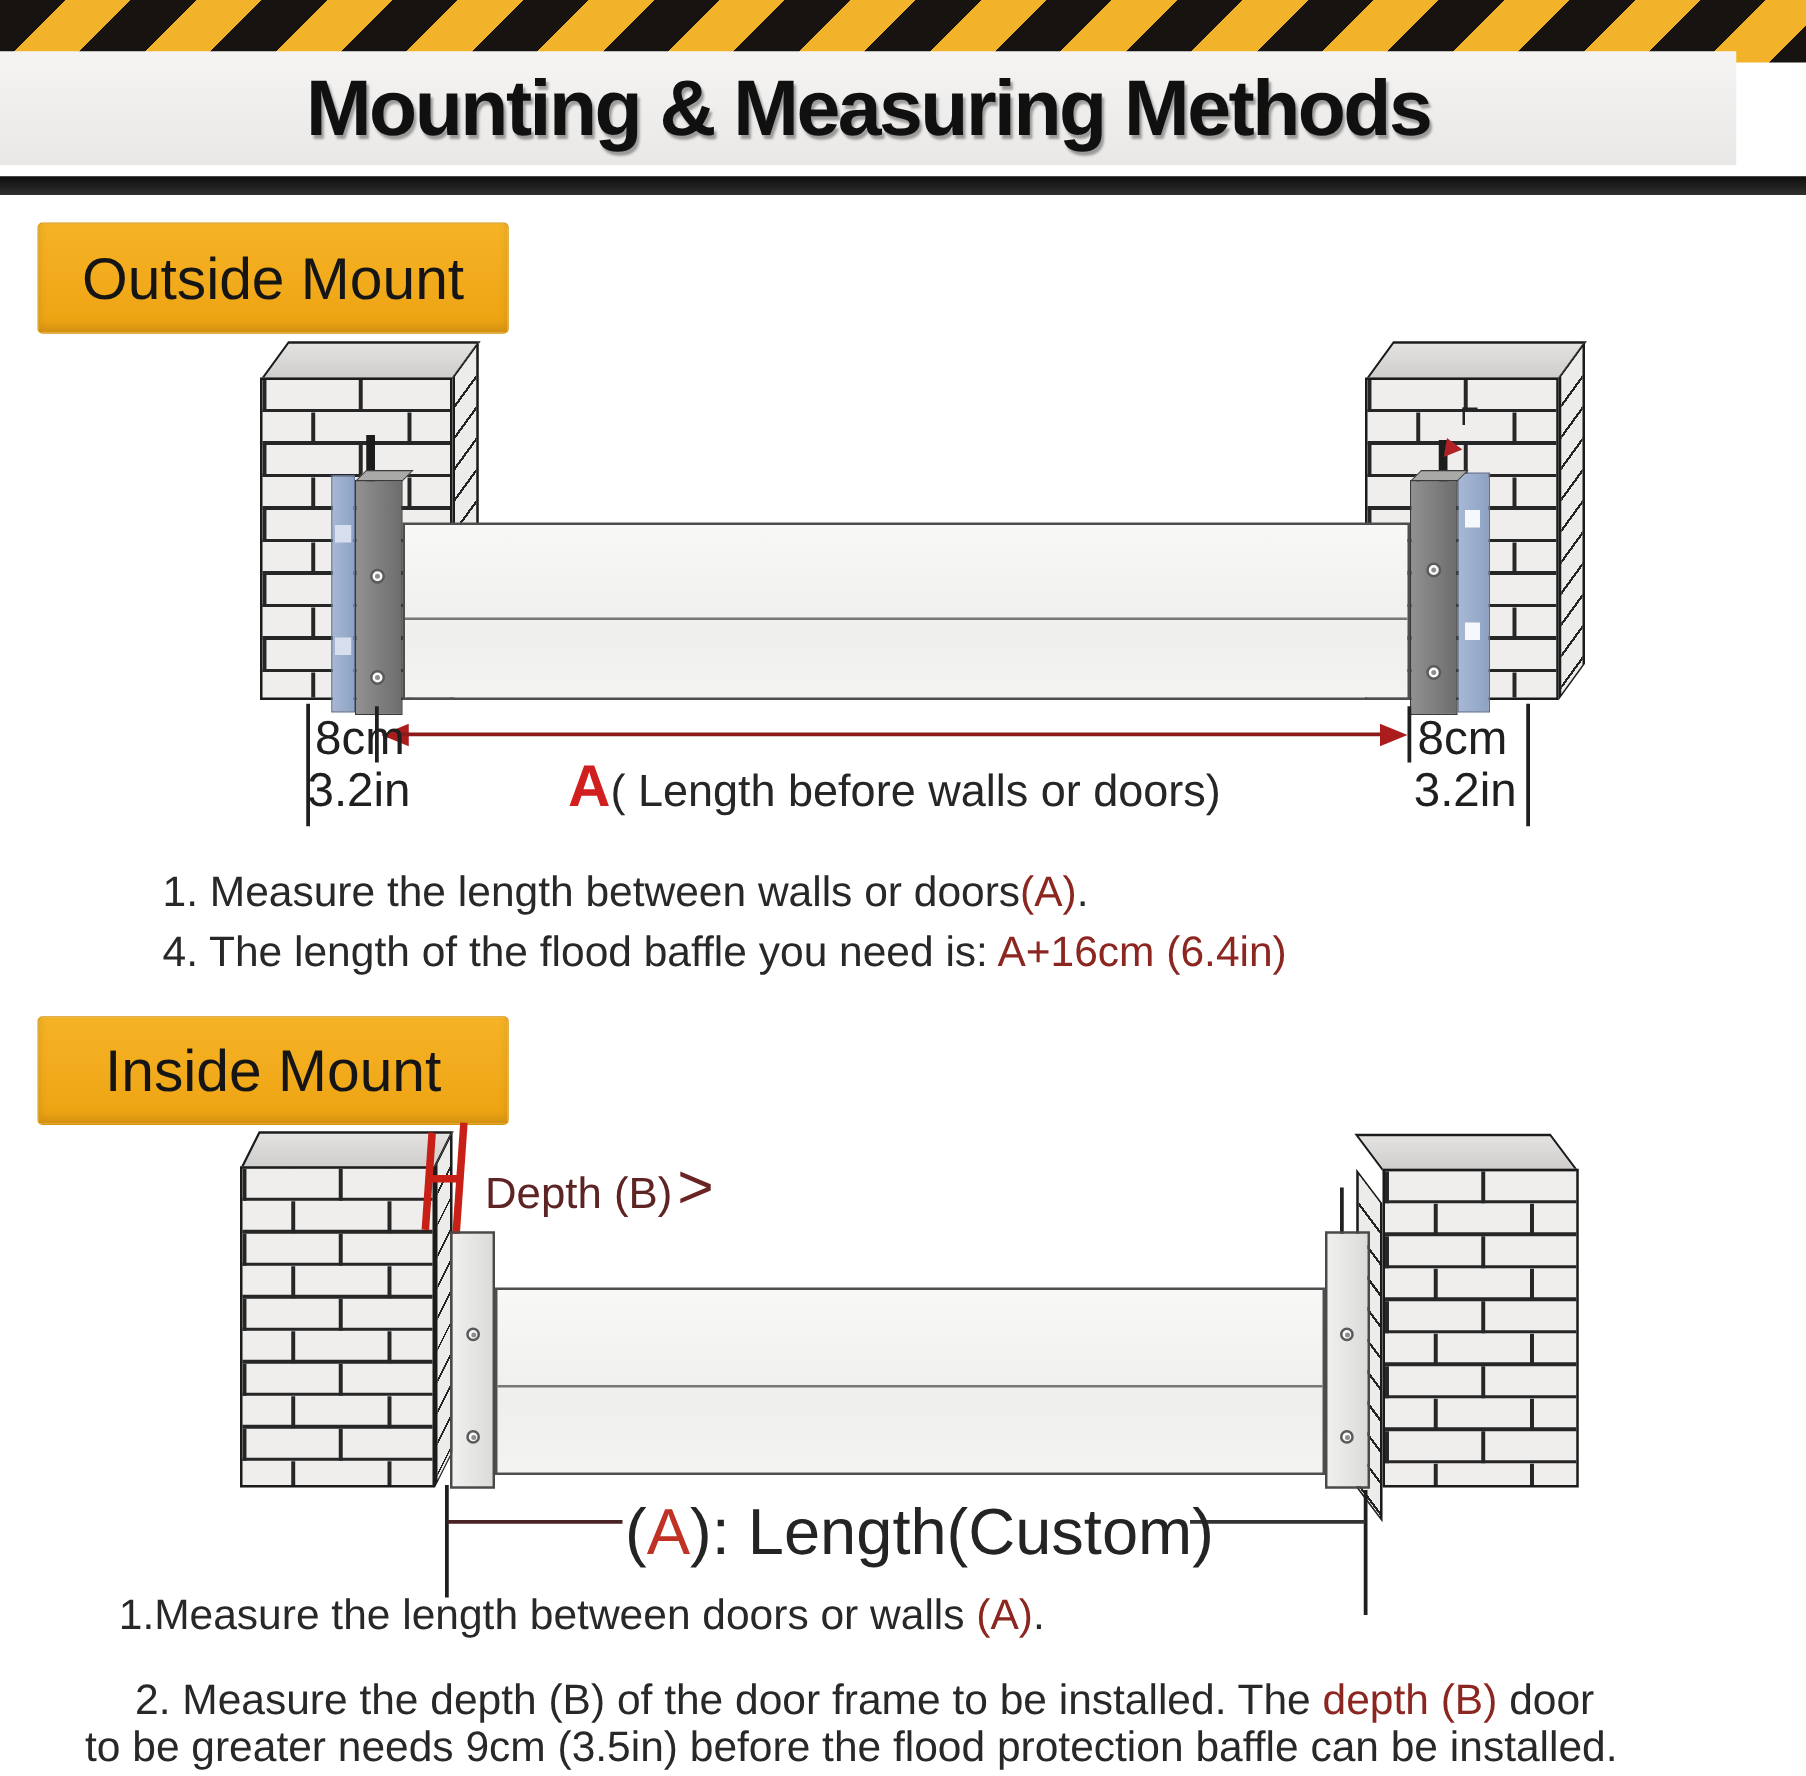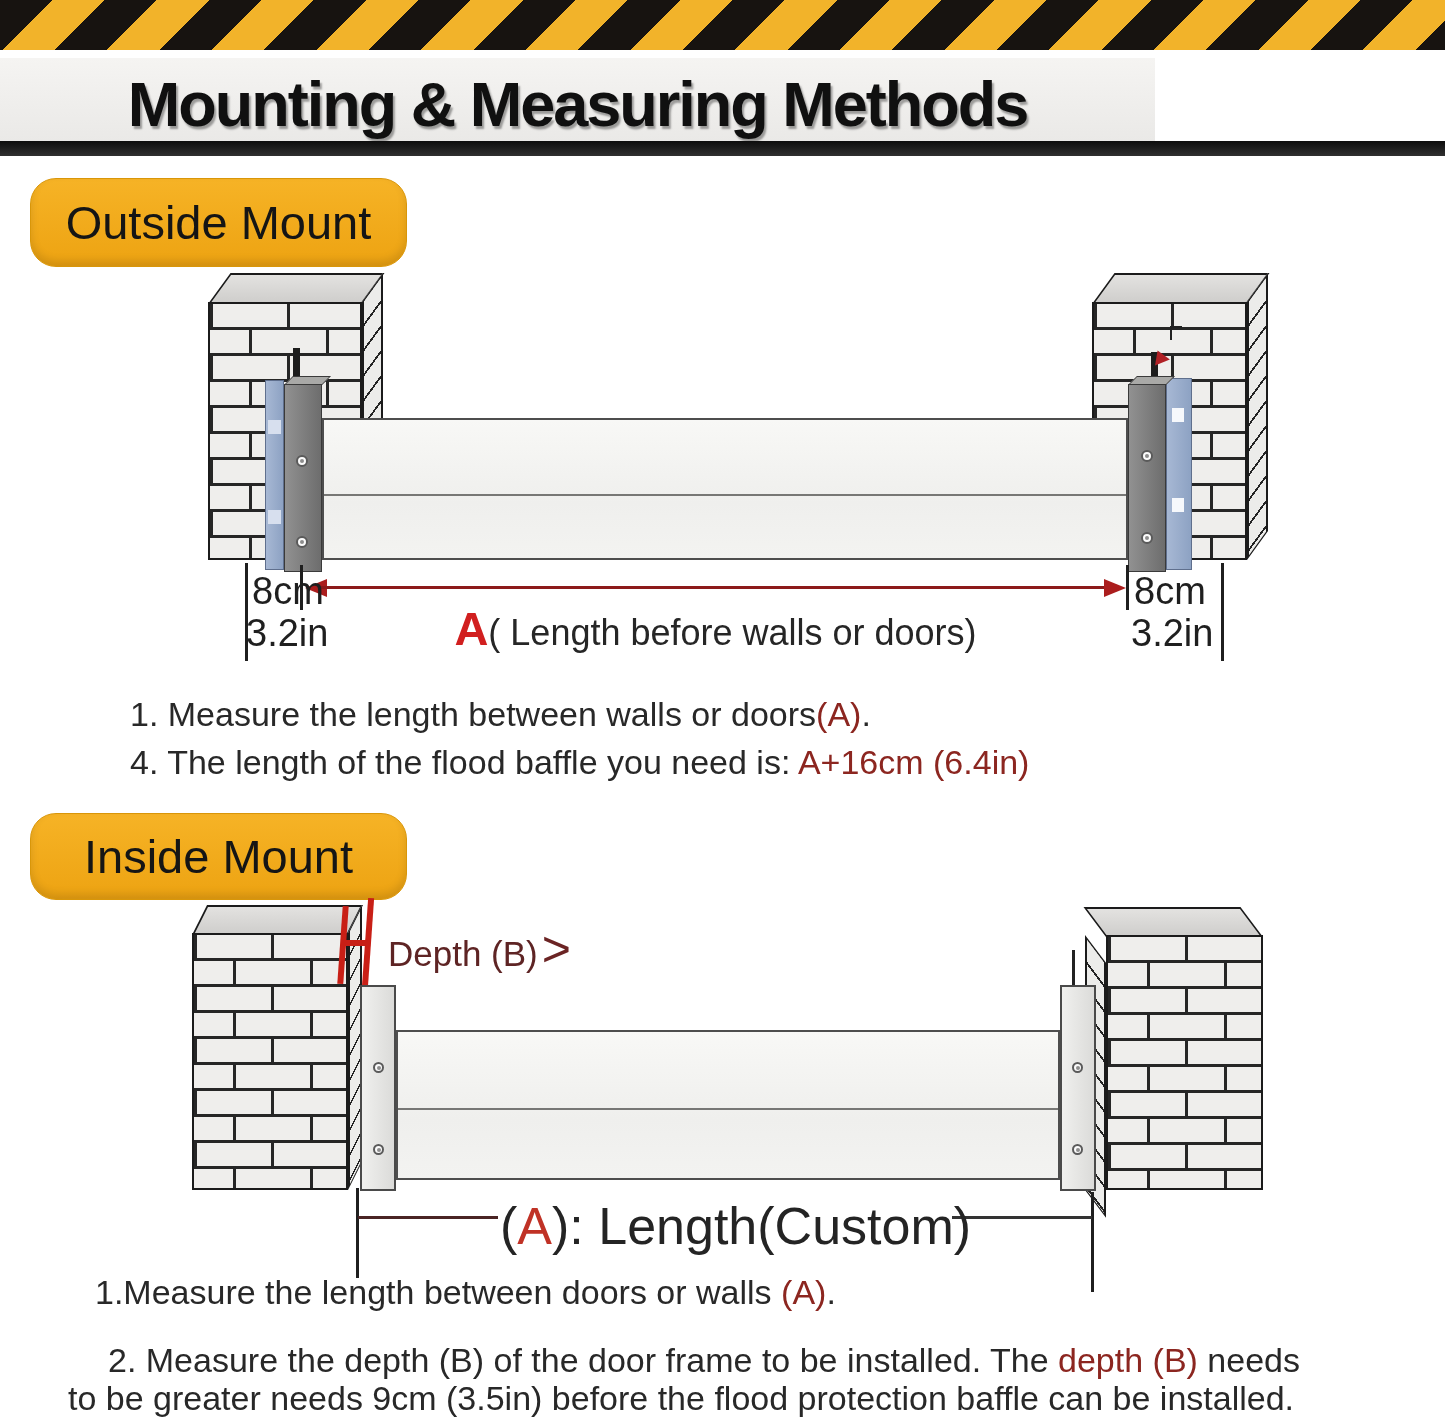--- a/index.html
+++ b/index.html
@@ -4,31 +4,31 @@
 <style>
   html,body{margin:0;padding:0;background:#fff}
   *{box-sizing:border-box}
   .page{position:relative;width:1445px;height:1421px;background:#ffffff;
         font-family:"Liberation Sans",sans-serif;overflow:hidden}
   .abs{position:absolute}
 
   
   .hazard{left:0;top:0;width:1445px;height:50px;
           background:repeating-linear-gradient(135deg,#171310 0 37px,#f2b32a 37px 74px)}
-  .titleband{left:0;top:58px;width:1155px;height:91px;
+  .titleband{left:0;top:41px;width:1389px;height:91px;
              background:linear-gradient(180deg,#f5f4f2,#e9e8e6);
              display:flex;align-items:center;justify-content:center}
   .title{margin:0;font-size:63px;font-weight:700;letter-spacing:-2px;color:#101010;
          text-shadow:2px 3px 2px rgba(0,0,0,.35)}
   .hdrbar{left:0;top:141px;width:1445px;height:15px;
           background:linear-gradient(180deg,#0d0d0d,#303030)}
 
   
   .badge{background:linear-gradient(180deg,#f6b326,#eda312);border:1px solid #d99609;
-         border-radius:26px;display:flex;align-items:center;justify-content:center;
+         border-radius:4px;display:flex;align-items:center;justify-content:center;
          font-size:47px;color:#151515;box-shadow:inset 0 -5px 8px rgba(0,0,0,.12)}
 
   
   .bricks{background-color:#efeeec;
     background-image:
       conic-gradient(from 270deg at 3px 26px,#262626 0 90deg,rgba(0,0,0,0) 90deg 360deg),
       conic-gradient(from 270deg at 3px 26px,#262626 0 90deg,rgba(0,0,0,0) 90deg 360deg),
       repeating-linear-gradient(180deg,rgba(0,0,0,0) 0 23px,#262626 23px 26px);
     background-size:77px 52px,77px 52px,100% 52px;
     background-position:0 0,39px 26px,0 0;
@@ -199,19 +199,19 @@
   <div class="abs" style="left:358px;top:1216px;width:140px;height:3px;background:#4a2424"></div>
   <div class="abs" style="left:952px;top:1216px;width:140px;height:3px;background:#333"></div>
   <div class="abs lentxt" style="left:500px;top:1196px;width:452px;text-align:center">
     <span>(</span><span class="lenA">A</span><span>): Length(Custom)</span>
   </div>
 
   <div class="abs ins" style="left:95px;top:1274px">
     <span>1.Measure the length between doors or walls </span><span class="hl">(A)</span><span>.</span>
   </div>
   <div class="abs ins" style="left:108px;top:1342px">
-    <span>2. Measure the depth (B) of the door frame to be installed. The </span><span class="hl">depth (B)</span><span> needs</span>
+    <span>2. Measure the depth (B) of the door frame to be installed. The </span><span class="hl">depth (B)</span><span> door</span>
   </div>
   <div class="abs ins" style="left:68px;top:1380px">
     <span>to be greater needs 9cm (3.5in) before the flood protection baffle can be installed.</span>
   </div>
 
 </div>
 
 </body></html>

